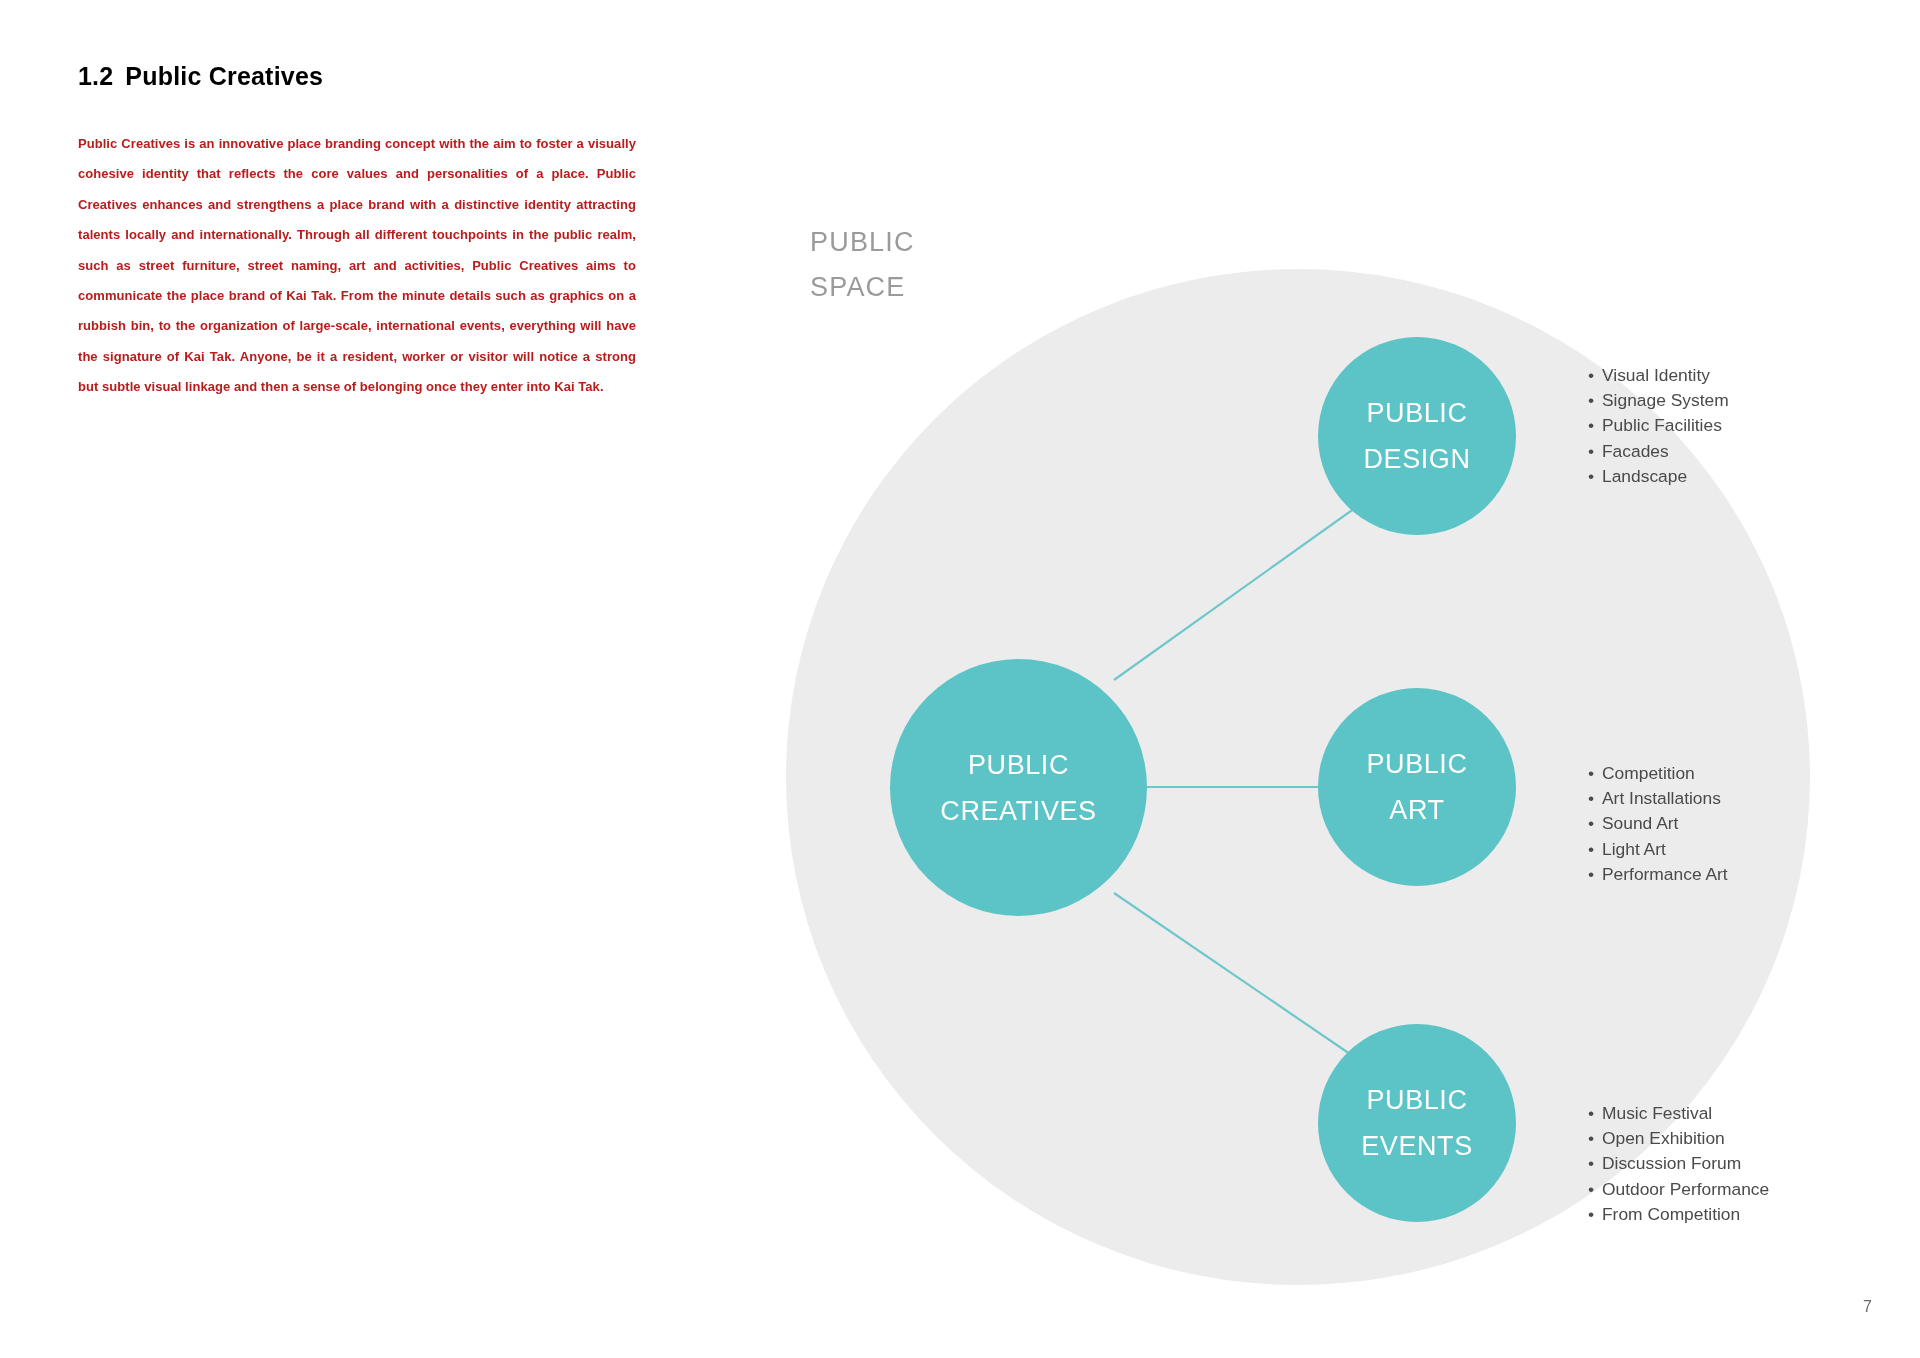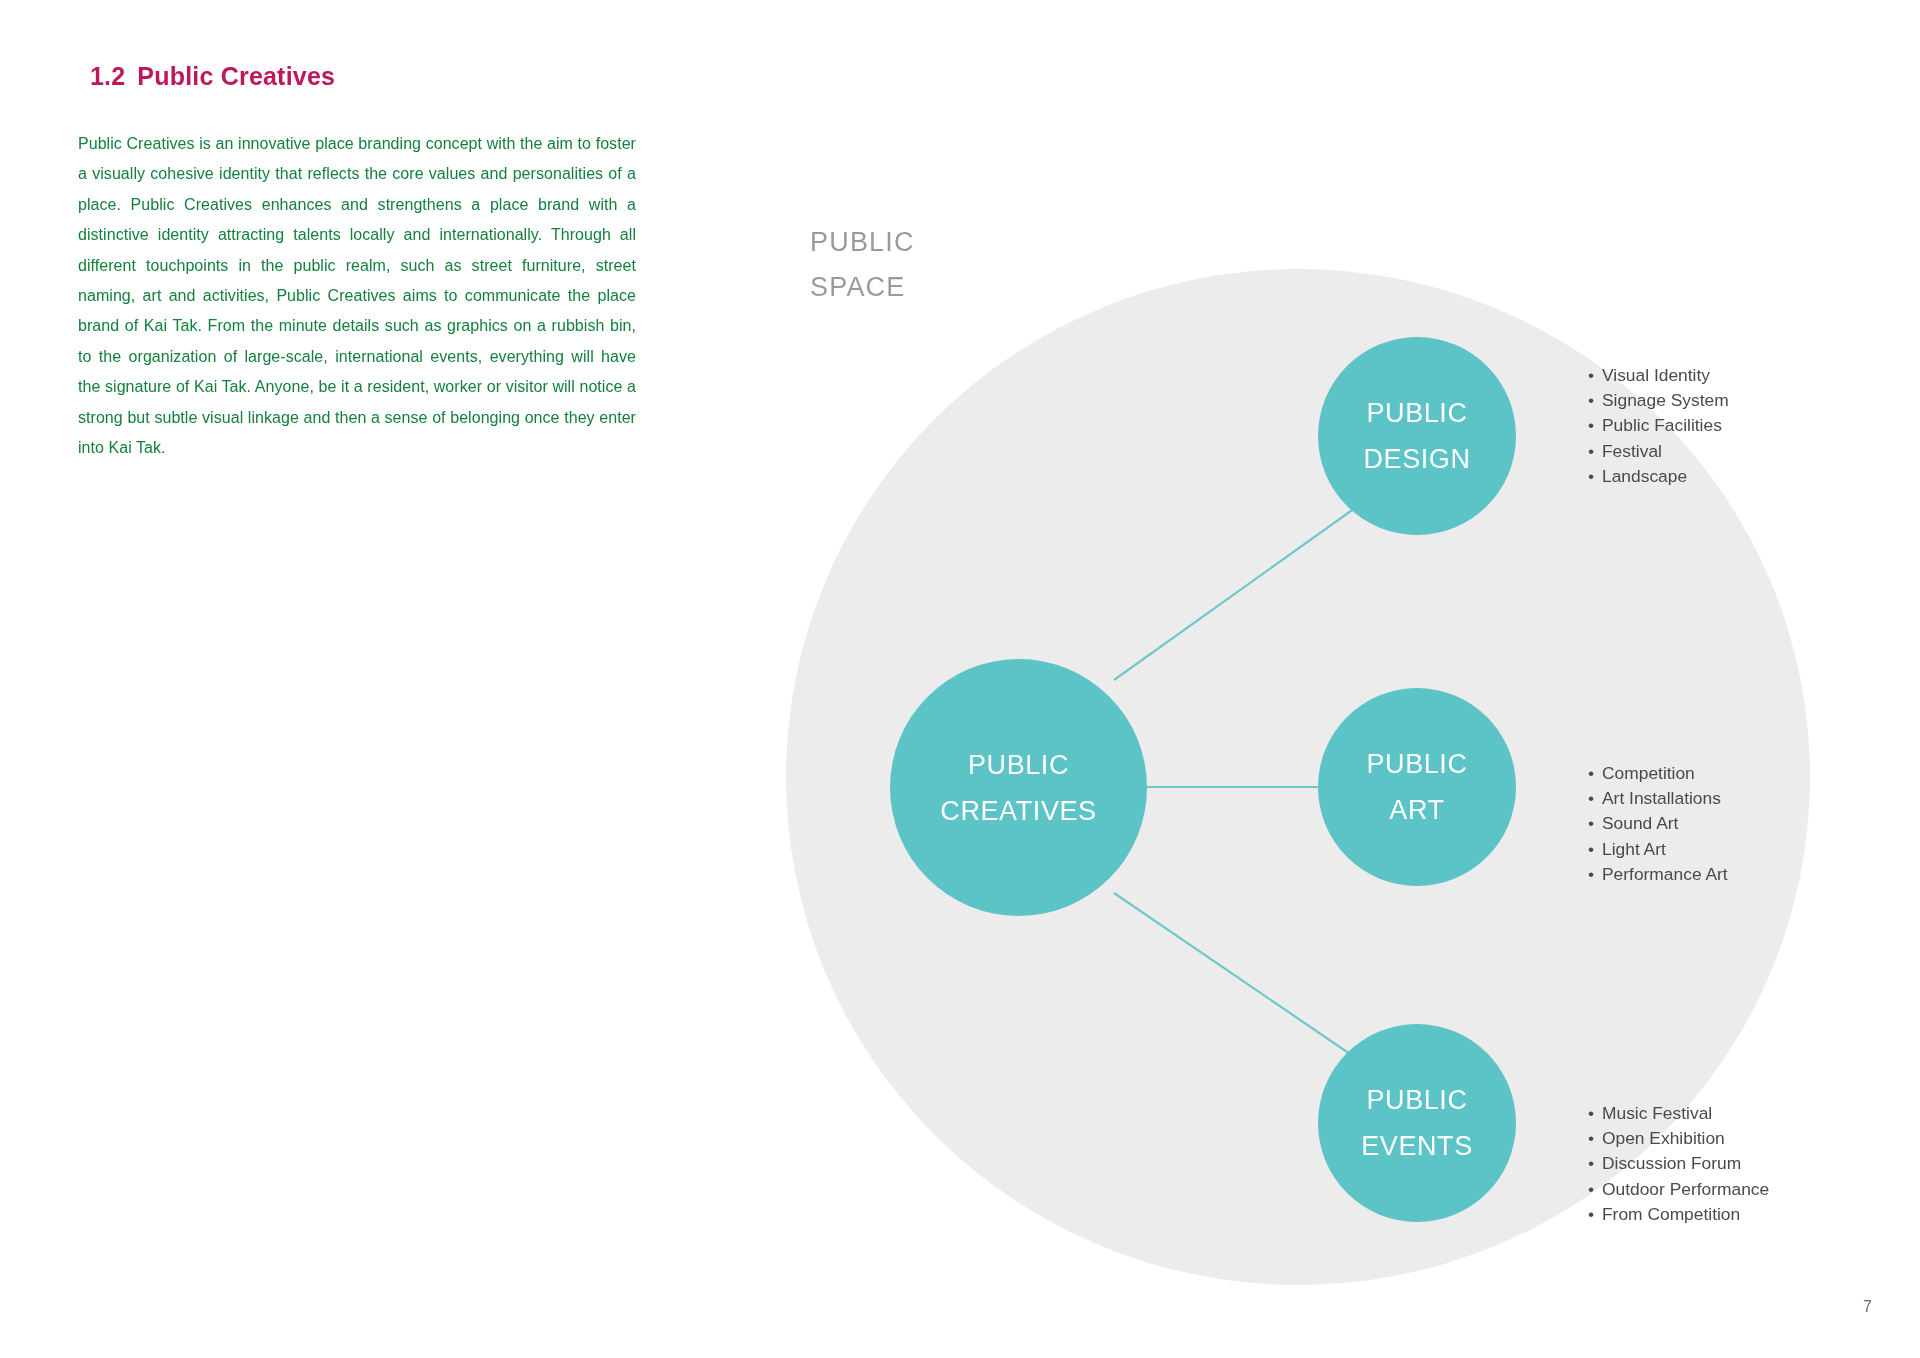--- a/index.html
+++ b/index.html
@@ -20,36 +20,37 @@
   
   #text-column {
     position: absolute;
     left: 78px;
     top: 62px;
     width: 560px;
   }
   #section-heading {
     font-size: 25px;
     font-weight: bold;
-    color: #be185d;
+    color: #000000;
     letter-spacing: 0.2px;
-    margin: 0 0 38px 12px;
+    margin: 0 0 38px 0;
     white-space: pre;
   }
   #section-heading .num {
     margin-right: 12px;
   }
   #body-paragraph {
-    font-size: 16px;
+    font-size: 13px;
     line-height: 30.4px;
     text-align: justify;
-    color: #15803d;
+    color: #b91c1c;
     margin: 0;
     width: 558px;
     letter-spacing: 0.05px;
+    font-weight: bold;
   }
 
   
   #diagram {
     position: absolute;
     left: 0;
     top: 0;
     width: 1920px;
     height: 1358px;
     pointer-events: none;
@@ -178,21 +179,21 @@
 
   <div class="node" id="node-events">
     <span class="l1">PUBLIC</span>
     <span class="l2">EVENTS</span>
   </div>
 
   <ul class="bullets" id="bullets-design">
     <li>Visual Identity</li>
     <li>Signage System</li>
     <li>Public Facilities</li>
-    <li>Festival</li>
+    <li>Facades</li>
     <li>Landscape</li>
   </ul>
 
   <ul class="bullets" id="bullets-art">
     <li>Competition</li>
     <li>Art Installations</li>
     <li>Sound Art</li>
     <li>Light Art</li>
     <li>Performance Art</li>
   </ul>

